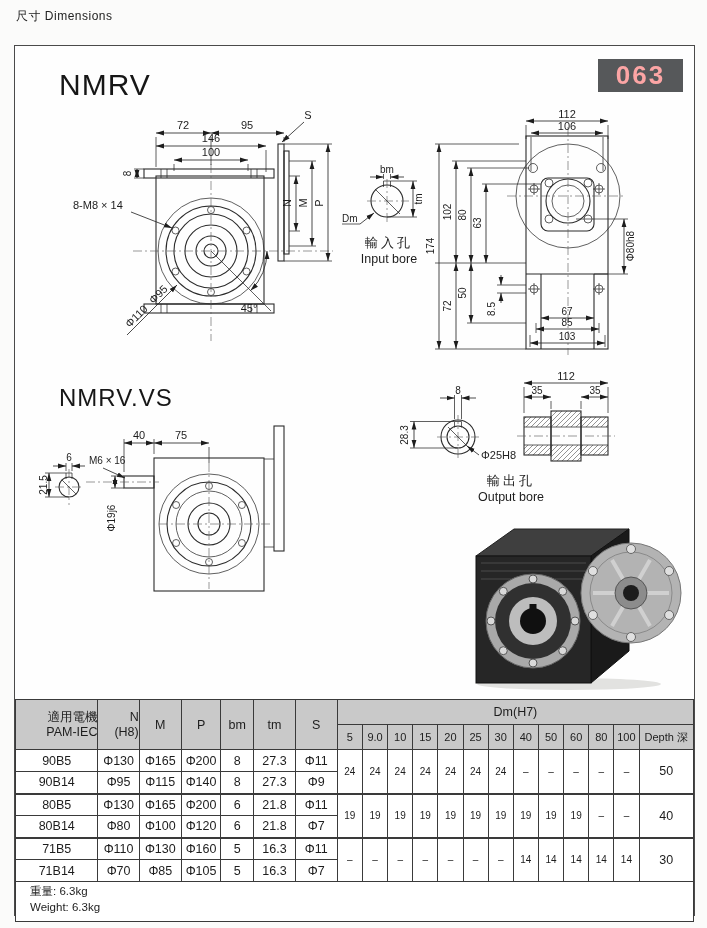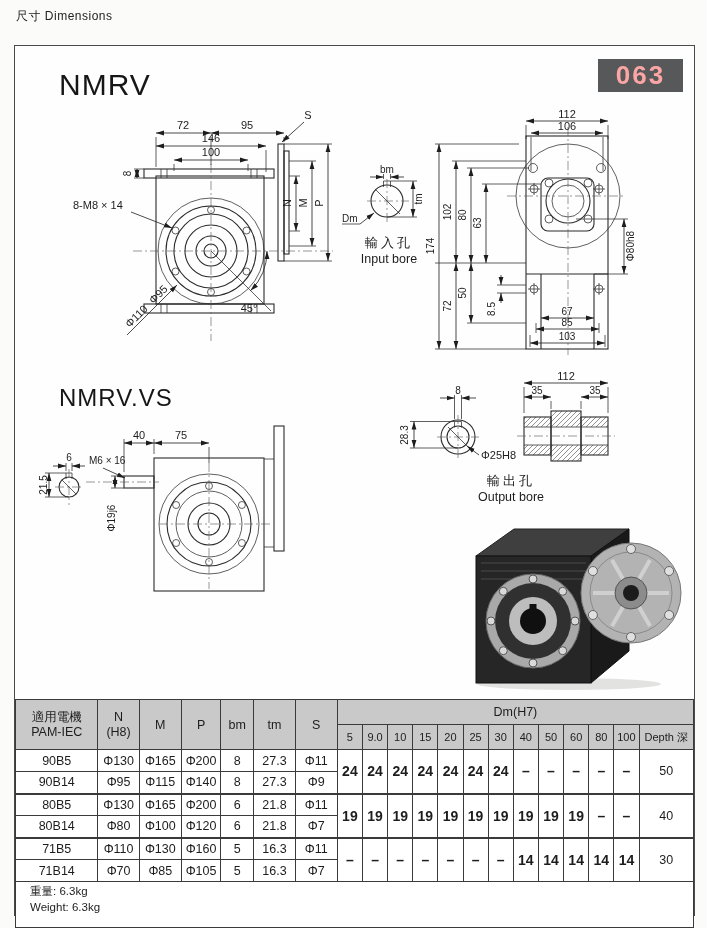--- a/index.html
+++ b/index.html
@@ -28,24 +28,24 @@
   text.cn{font-size:13px;letter-spacing:3px;}
   text.en{font-size:12.5px;}
   
   .dim-table{position:absolute;left:0px;top:653px;width:679px;border-collapse:collapse;table-layout:fixed;font-size:12.5px;}
   .dim-table th,.dim-table td{border:1px solid #3a3a3a;text-align:center;padding:0;font-weight:normal;overflow:hidden;}
   .dim-table thead th{background:var(--table_header_bg,#c9c9c9);font-size:12.5px;}
   .dim-table thead tr{height:25px;}
   .dim-table thead .sub th{font-size:11px;}
   .dim-table tbody tr{height:22px;background:#fff;}
   .dim-table tr.grp td{border-top-width:2px;}
-  .dim-table .dmv{font-size:14px;font-weight:bold;}
+  .dim-table .dmv{font-size:10px;}
   .dim-table .wrow{height:32px;}
-  .dim-table .wrow td{text-align:left;padding:2px 0 12px 14px;font-size:11.5px;line-height:1.35;}
-  .hdr2{line-height:1.15;font-size:12.5px;}
+  .dim-table .wrow td{text-align:left;padding:2px 0 6px 14px;font-size:11.5px;line-height:1.35;}
+  .hdr2{line-height:1.15;font-size:12.5px;text-align:right;}
 </style>
 </head>
 <body>
 
 <div class="page">
   <div class="page-title">尺寸 Dimensions</div>
 
   <div class="main-box">
     <div class="model-title">NMRV</div>
     <div class="size-badge">063</div>

